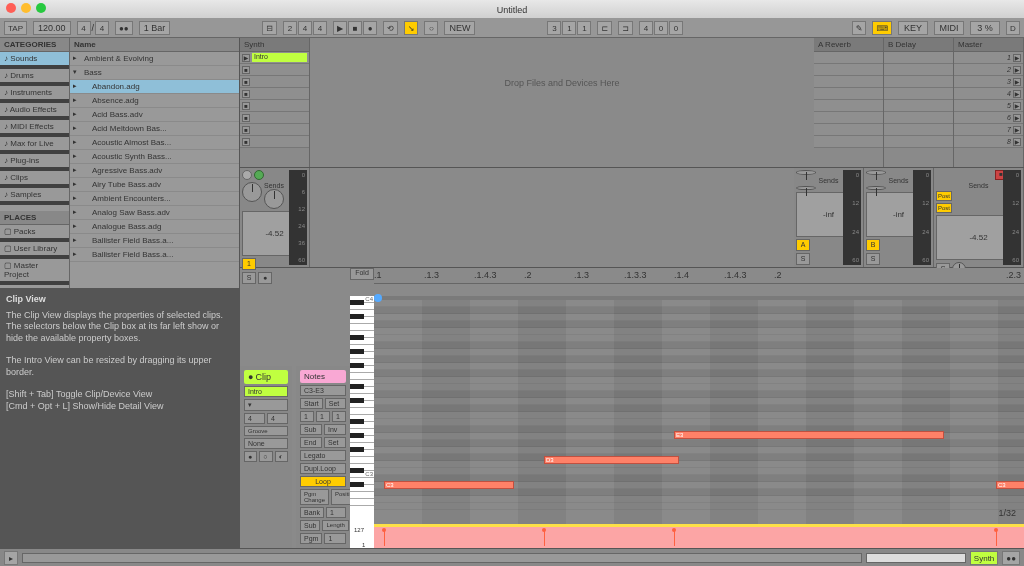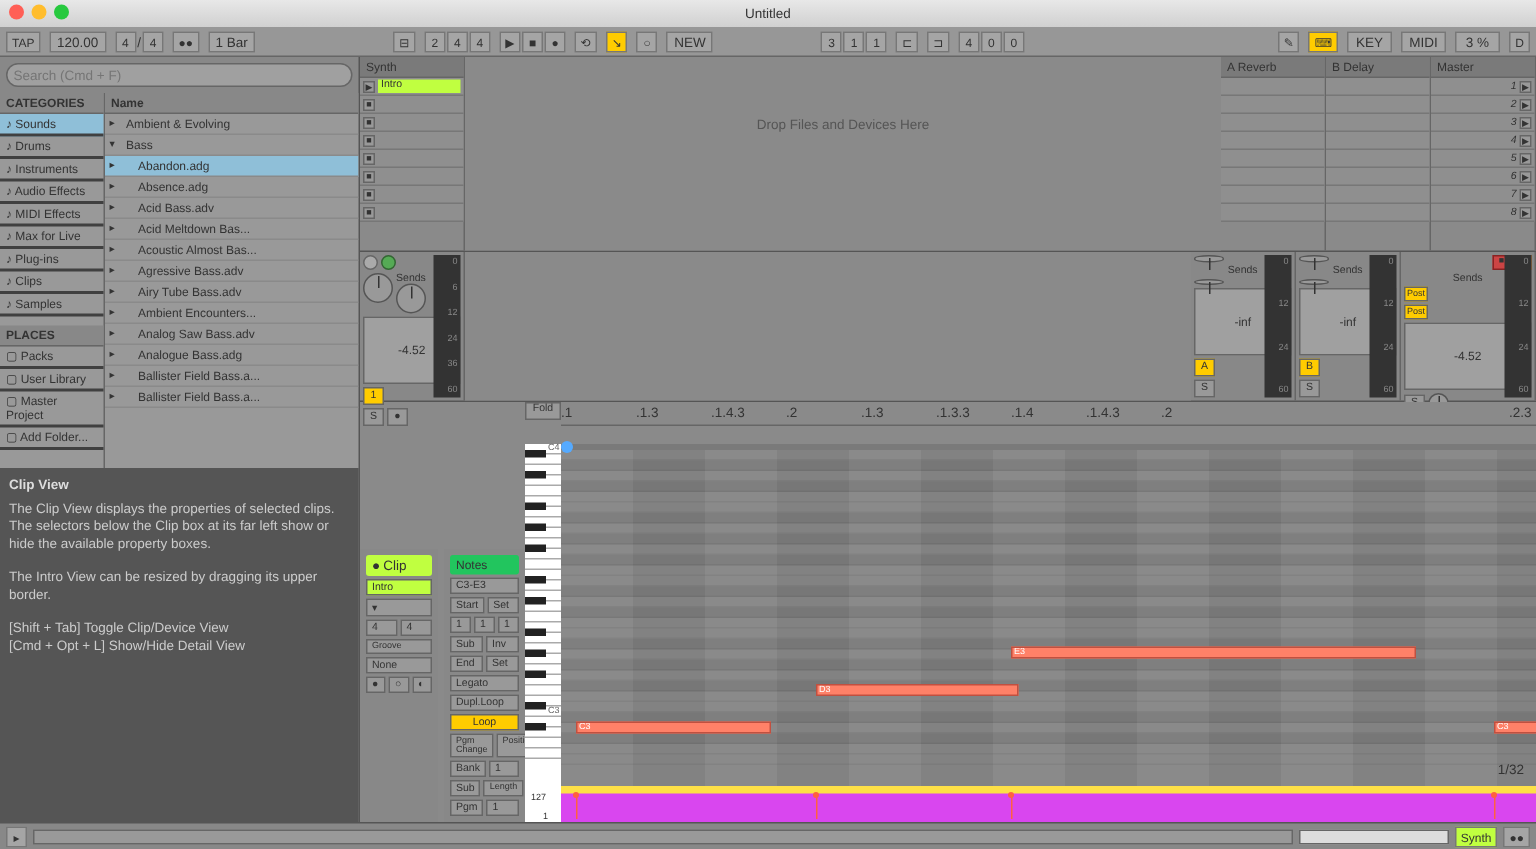--- a/index.html
+++ b/index.html
@@ -13,21 +13,21 @@
 .tbtn { background:#a5a5a5; border:1px solid #777; padding:1px 3px; font-size:8px; color:#333; min-width:14px; text-align:center; height:14px; line-height:12px; }
 .tbtn.on { background:#ffcc00; }
 .tnum { background:#a5a5a5; border:1px solid #777; padding:1px 4px; font-size:9px; min-width:30px; text-align:center; }
 .main { display:flex; height:calc(566px - 38px - 18px); }
 .browser { width:240px; background:#888; border-right:1px solid #555; display:flex; flex-direction:column; }
 .search { margin:4px; }
 .search input { width:100%; padding:2px 4px; background:#a0a0a0; border:1px solid #666; border-radius:8px; font-size:9px; }
 .browsercols { display:flex; flex:0 0 250px; overflow:hidden; }
 .catcol { width:70px; background:#999; border-right:1px solid #666; }
 .cathdr { background:#888; padding:2px 4px; font-size:8px; font-weight:bold; border-bottom:1px solid #666; }
-.catitem { padding:2px 4px; font-size:8px; cursor:pointer; border-bottom:2px solid #404040; }
+.catitem { padding:2px 4px; font-size:8px; cursor:pointer; border-bottom:4px solid #404040; }
 .catitem.sel { background:#8fbfd8; }
 .filecol { flex:1; background:#999; overflow:hidden; }
 .fileitem { padding:2px 4px 2px 14px; font-size:8px; border-bottom:1px solid #8a8a8a; white-space:nowrap; overflow:hidden; text-overflow:ellipsis; position:relative; }
 .fileitem::before { content:'▸'; position:absolute; left:3px; font-size:7px; }
 .fileitem.open::before { content:'▾'; }
 .fileitem.sel { background:#8fbfd8; }
 .fileitem.sub { padding-left:22px; }
 .info { flex:1; background:#555; color:#ccc; padding:6px; font-size:8px; line-height:1.3; }
 .info .hdr { font-weight:bold; margin-bottom:4px; color:#ddd; }
 .center { flex:1; display:flex; flex-direction:column; }
@@ -46,38 +46,38 @@
 .knob::after { content:''; position:absolute; width:1px; height:8px; background:#333; left:50%; top:1px; transform-origin:bottom; }
 .sendslbl { font-size:7px; text-align:center; }
 .volbox { background:#a0a0a0; border:1px solid #666; font-size:8px; text-align:center; padding:17px; }
 .trackbtn { width:14px; height:12px; background:#ffcc00; border:1px solid #666; font-size:7px; text-align:center; line-height:10px; }
 .trackbtn.off { background:#999; }
 .meterbox { position:absolute; right:2px; top:2px; width:18px; bottom:2px; background:#333; display:flex; flex-direction:column; justify-content:space-between; padding:2px 0; }
 .meterbox span { font-size:6px; color:#888; text-align:right; padding-right:2px; }
 .clipview { flex:1; background:#8a8a8a; display:flex; }
 .clippanel { width:110px; background:#888; padding:4px; display:flex; flex-direction:column; gap:2px; }
 .cliphdr { background:#c0ff40; padding:2px 4px; font-size:8px; border-radius:2px; display:flex; }
-.cliphdr.notes { background:#22c55e; }
+.cliphdr.notes { background:#f9a8d4; }
 .clipbox { background:#999; border:1px solid #666; padding:1px 3px; font-size:7px; }
 .cliprow { display:flex; gap:2px; }
 .cliprow > * { flex:1; }
 .loopbtn { background:#ffcc00; border:1px solid #666; font-size:7px; text-align:center; padding:1px; }
 .piano { flex:1; display:flex; position:relative; background:#8a8a8a; }
 .foldbtn { position:absolute; left:0; top:0; width:24px; height:12px; background:#999; border:1px solid #666; font-size:7px; text-align:center; z-index:5; }
 .keys { width:24px; background:#fff; margin-top:28px; position:relative; }
 .key { height:7px; border-bottom:1px solid #aaa; position:relative; }
 .key.blk::after { content:''; position:absolute; left:0; width:14px; height:5px; background:#222; top:-3px; z-index:2; }
 .keylbl { position:absolute; right:1px; font-size:6px; color:#666; }
 .noteroll { flex:1; position:relative; background:repeating-linear-gradient(to right, #8a8a8a 0, #8a8a8a 48px, #828282 48px, #828282 96px); margin-top:12px; }
 .ruler { height:16px; background:#8a8a8a; border-bottom:1px solid #666; position:relative; font-size:7px; }
 .ruler span { position:absolute; top:2px; }
 .gridrow { height:7px; border-bottom:1px solid rgba(0,0,0,0.05); }
 .gridrow.dark { background:rgba(0,0,0,0.08); }
 .note { position:absolute; background:#ff8168; height:8px; border:1px solid #c05040; font-size:6px; color:#fff; padding-left:1px; overflow:hidden; }
-.velocity { height:24px; background:#d946ef; border-top:5px solid #fde047; position:relative; }
+.velocity { height:24px; background:#fca5a5; border-top:3px solid #fde047; position:relative; }
 .vel { position:absolute; width:1px; background:#ff6040; bottom:2px; }
 .vel::after { content:''; position:absolute; width:4px; height:4px; background:#ff6040; border-radius:50%; top:-2px; left:-2px; }
 .bottombar { height:18px; background:#888; border-top:1px solid #555; display:flex; align-items:center; padding:0 4px; gap:4px; }
 .bbslot { flex:1; height:10px; background:#999; border:1px solid #666; }
 .zoomright { position:absolute; right:8px; bottom:30px; font-size:9px; color:#333; }
 .panelsplit { display:flex; gap:4px; }
 </style>
 </head>
 <body>
 
@@ -133,23 +133,20 @@
   <div class="tbtn">✎</div>
   <div class="tbtn on">⌨</div>
   <div class="tnum">KEY</div>
   <div class="tnum">MIDI</div>
   <div class="tnum">3 %</div>
   <div class="tbtn">D</div>
 </div>
 
 <div class="main">
   <div class="browser">
-    <div class="search">
-      <input placeholder="Search (Cmd + F)" style="">
-    </div>
     <div class="browsercols">
       <div class="catcol">
         <div class="cathdr">CATEGORIES</div>
         <div id="catlist">
             <div class="catitem sel">♪ Sounds</div>
             <div class="catitem">♪ Drums</div>
             <div class="catitem">♪ Instruments</div>
             <div class="catitem">♪ Audio Effects</div>
             <div class="catitem">♪ MIDI Effects</div>
             <div class="catitem">♪ Max for Live</div>
@@ -168,20 +165,21 @@
       <div class="filecol">
         <div class="cathdr">Name</div>
         <div id="filelist">
             <div class="fileitem">Ambient &amp; Evolving</div>
             <div class="fileitem open">Bass</div>
             <div class="fileitem sel sub">Abandon.adg</div>
             <div class="fileitem sub">Absence.adg</div>
             <div class="fileitem sub">Acid Bass.adv</div>
             <div class="fileitem sub">Acid Meltdown Bas...</div>
             <div class="fileitem sub">Acoustic Almost Bas...</div>
+            <div class="fileitem sub">Acoustic Synth Bass...</div>
             <div class="fileitem sub">Agressive Bass.adv</div>
             <div class="fileitem sub">Airy Tube Bass.adv</div>
             <div class="fileitem sub">Ambient Encounters...</div>
             <div class="fileitem sub">Analog Saw Bass.adv</div>
             <div class="fileitem sub">Analogue Bass.adg</div>
             <div class="fileitem sub">Ballister Field Bass.a...</div>
             <div class="fileitem sub">Ballister Field Bass.a...</div>
           </div>
       </div>
     </div>

